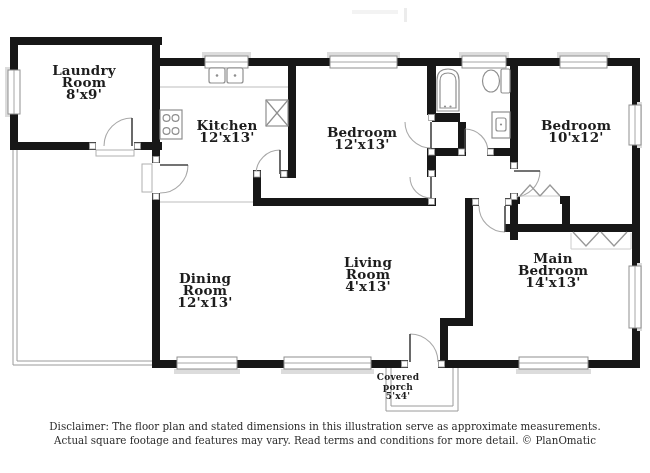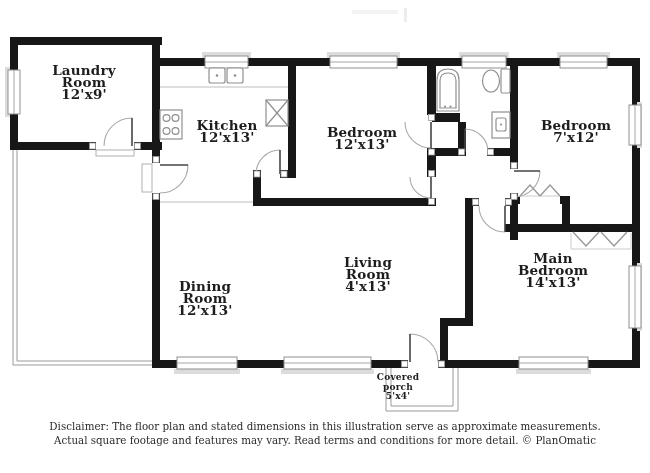--- a/index.html
+++ b/index.html
@@ -237,40 +237,40 @@
         <rect x="492" y="112" width="18" height="26" fill="#fff"></rect>
         <rect x="496" y="118" width="10" height="13" rx="2"></rect>
         <circle cx="501" cy="124.5" r="1.1" fill="#8f8f8f" stroke="none"></circle>
       </g>
     </g>
   </svg>
 
   <div class="plan-label" style="left:84px;top:82px">
     <span>Laundry</span>
     <span>Room</span>
-    <span>12'x9'</span>
+    <span>8'x9'</span>
   </div>
 
   <div class="plan-label" style="left:227px;top:131px">
     <span>Kitchen</span>
     <span>12'x13'</span>
   </div>
 
   <div class="plan-label" style="left:362px;top:138px">
     <span>Bedroom</span>
     <span>12'x13'</span>
   </div>
 
   <div class="plan-label" style="left:576px;top:131px">
     <span>Bedroom</span>
-    <span>7'x12'</span>
-  </div>
-
-
-  <div class="plan-label" style="left:205px;top:298px">
+    <span>10'x12'</span>
+  </div>
+
+
+  <div class="plan-label" style="left:205px;top:290px">
     <span>Dining</span>
     <span>Room</span>
     <span>12'x13'</span>
   </div>
 
   <div class="plan-label" style="left:368px;top:274px">
     <span>Living</span>
     <span>Room</span>
     <span>4'x13'</span>
   </div>

